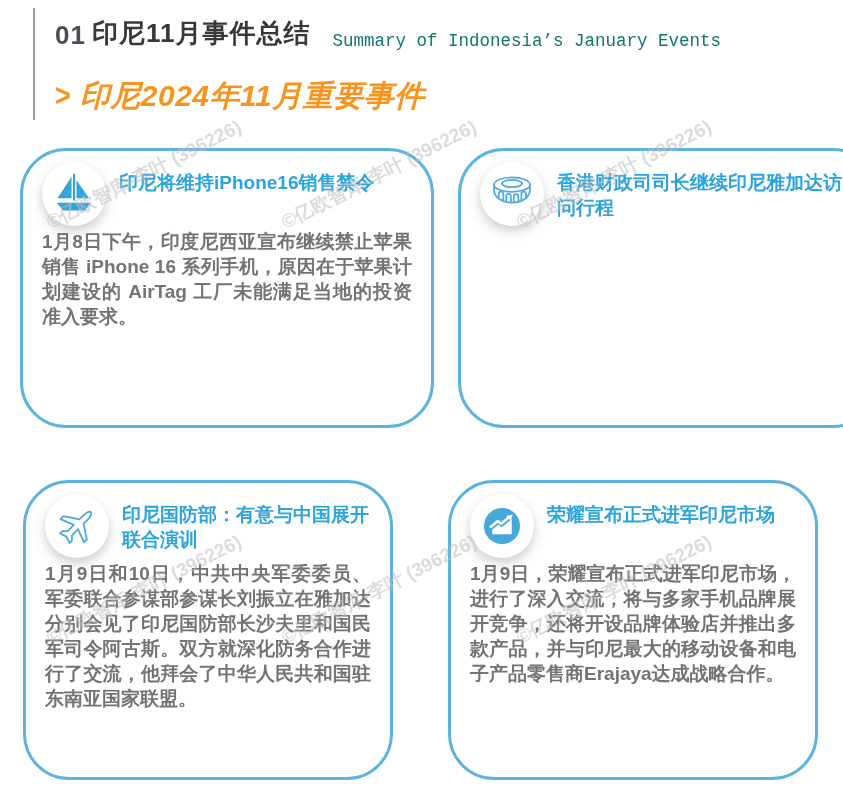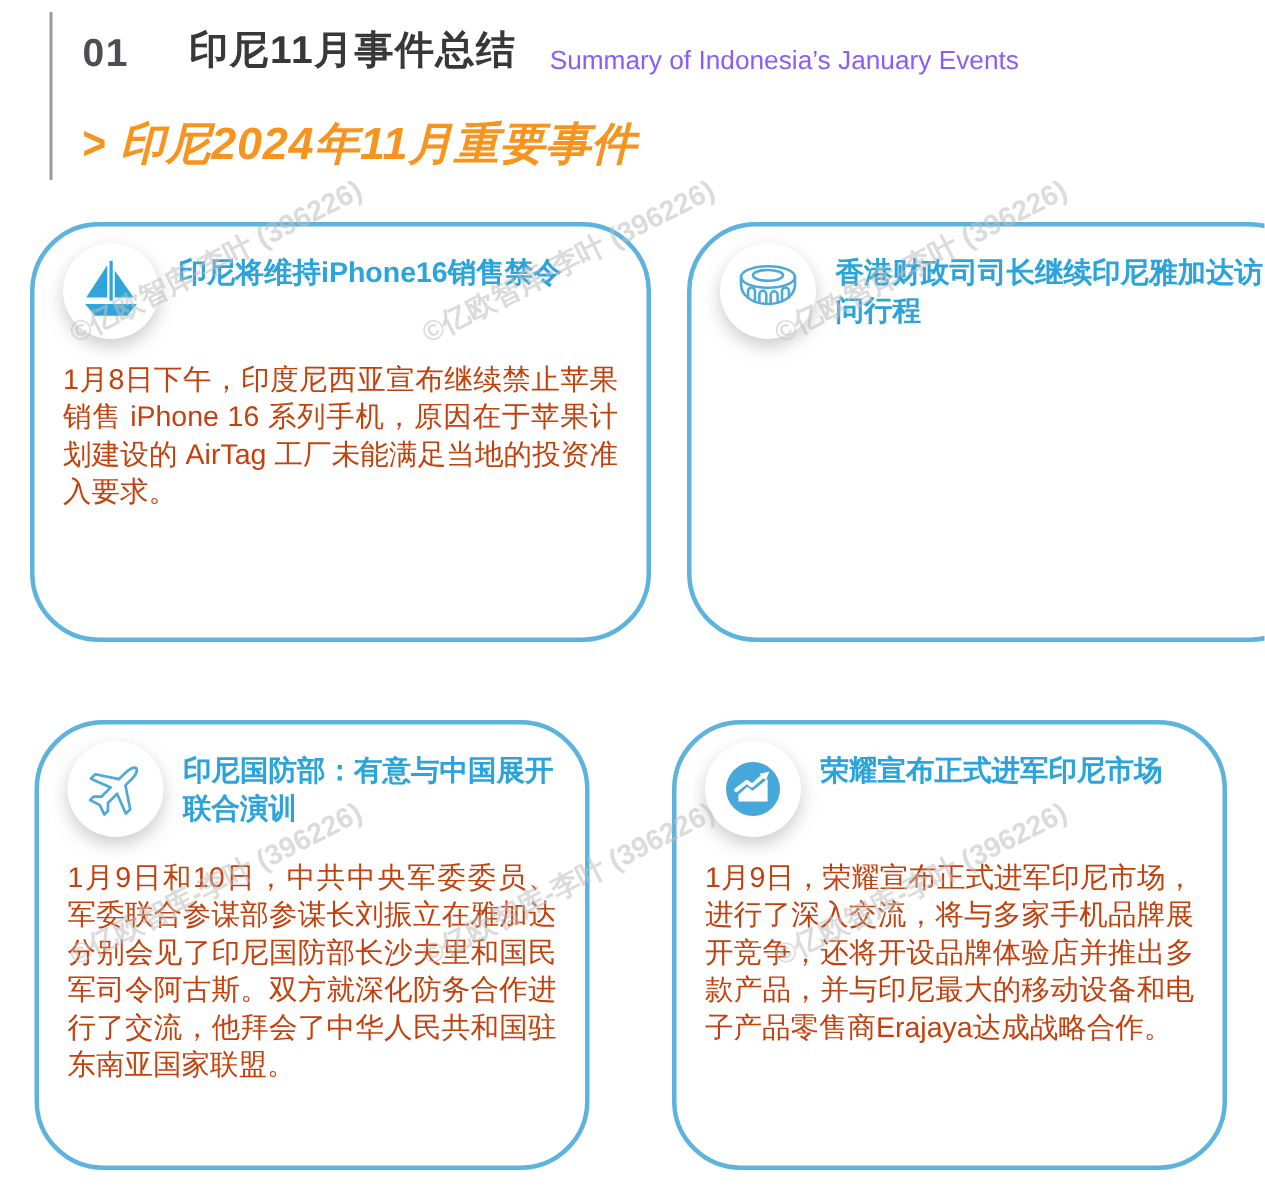--- a/index.html
+++ b/index.html
@@ -5,22 +5,22 @@
   html,body{margin:0;padding:0;}
   body{
     width:843px;height:795px;position:relative;overflow:hidden;
     background:#ffffff;
     font-family:"Liberation Sans","DejaVu Sans",sans-serif;
   }
   
   .vrule{position:absolute;left:33px;top:8px;width:2px;height:112px;background:#9b9b9b;}
   .h1row{position:absolute;left:55px;top:16px;display:flex;align-items:flex-end;}
   .sec-num{font-size:26px;font-weight:bold;color:#4d4d55;letter-spacing:1px;}
-  .sec-title{font-size:26px;font-weight:bold;color:#383838;margin-left:40px;letter-spacing:1px;}
-  .sec-sub{font-family:Liberation Sans, sans-serif;font-size:17.5px;color:#8b5cf6;margin-left:22px;}
+  .sec-title{font-size:26px;font-weight:bold;color:#383838;margin-left:6px;letter-spacing:1px;}
+  .sec-sub{font-family:Liberation Mono, monospace;font-size:17.5px;color:#0f766e;margin-left:22px;}
   .titlerow{position:absolute;left:55px;top:76px;display:flex;align-items:center;}
   .chev{font-size:27px;font-weight:bold;color:#f7941e;margin-right:9px;transform:scaleY(1.15);}
   .slide-title{font-size:30px;font-weight:bold;color:#f7941e;letter-spacing:0.5px;font-style:italic;}
   
   .card{
     position:absolute;box-sizing:border-box;background:#fff;
     border:3px solid #5bb3de;border-radius:46px;
     padding:13px 19px 0 19px;
   }
   .c1{left:20px;top:148px;width:414px;height:280px;}
@@ -30,21 +30,21 @@
   .card-head{display:flex;align-items:flex-start;}
   .icon-circle{
     flex:0 0 64px;width:64px;height:64px;border-radius:50%;background:#fff;
     box-shadow:0 5px 12px rgba(110,110,110,.35);
     display:flex;align-items:center;justify-content:center;margin-top:-2px;
   }
   .card-title{
     margin:6px 0 0 13px;font-size:19px;line-height:25px;font-weight:bold;color:#2ba3db;
   }
   .card-body{
-    margin-top:15px;font-size:19px;line-height:25px;font-weight:normal;color:#c2410c;
+    margin-top:3px;font-size:19px;line-height:25px;font-weight:bold;color:#737373;
     text-align:justify;
   }
   
   .wm{
     position:absolute;white-space:nowrap;pointer-events:none;z-index:50;
     font-size:19px;font-weight:bold;color:#bfbfbf;opacity:.55;
     transform:rotate(-27deg);transform-origin:left top;
   }
 </style>
 </head>

